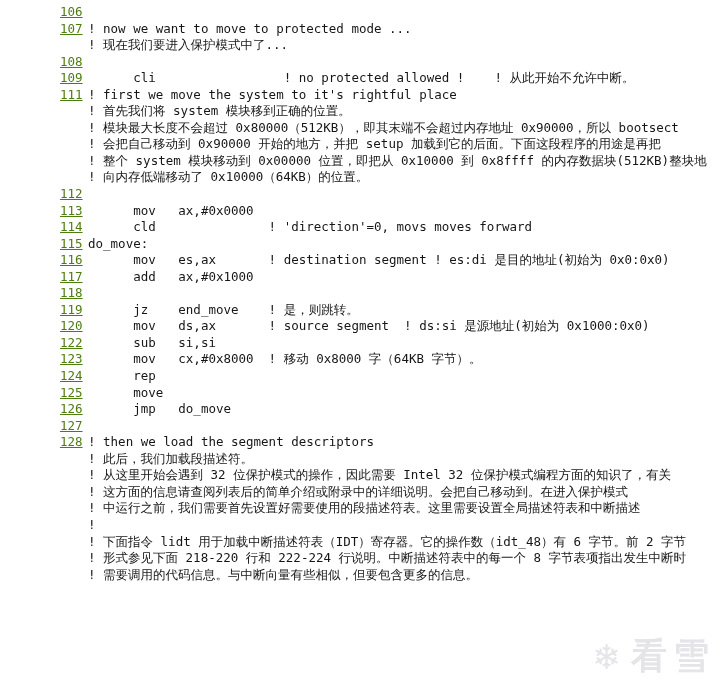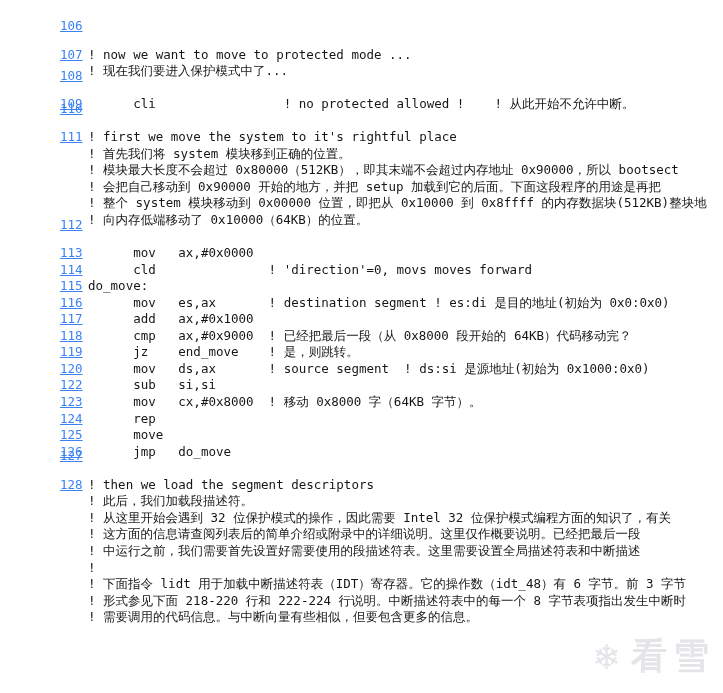--- a/index.html
+++ b/index.html
@@ -26,28 +26,27 @@
     line-height: 16.55px;
     white-space: pre;
     display: flex;
     align-items: baseline;
   }
   .num {
     flex: none;
     display: inline-block;
     margin-left: 60px;
     width: 28px;
-    color: #3b82f6;
+    color: #4d7c0f;
     text-decoration: underline;
     cursor: pointer;
   }
   .txt {
     white-space: pre;
     flex: none;
-    margin-top: 26px;
   }
   .watermark {
     position: absolute;
     right: 8px;
     bottom: 12px;
     z-index: 0;
     color: #e4e4e9;
     font-family: "DejaVu Sans", sans-serif;
     font-size: 36px;
     font-weight: bold;
@@ -85,24 +84,20 @@
   <div class="line">
     <a class="num">108</a>
     <span class="txt"></span>
   </div>
 
   <div class="line">
     <a class="num">109</a>
     <span class="txt">      cli                 ! no protected allowed !    ! 从此开始不允许中断。</span>
   </div>
 
-  <div class="line">
-    <a class="num">110</a>
-    <span class="txt"></span>
-  </div>
 
   <div class="line">
     <a class="num">111</a>
     <span class="txt">! first we move the system to it's rightful place</span>
   </div>
 
   <div class="line">
     <a class="num"></a>
     <span class="txt">! 首先我们将 system 模块移到正确的位置。</span>
   </div>
@@ -153,21 +148,20 @@
     <span class="txt">      mov   es,ax       ! destination segment ! es:di 是目的地址(初始为 0x0:0x0)</span>
   </div>
 
   <div class="line">
     <a class="num">117</a>
     <span class="txt">      add   ax,#0x1000</span>
   </div>
 
   <div class="line">
     <a class="num">118</a>
-    <span class="txt">      cmp   ax,#0x9000  ! 已经把最后一段（从 0x8000 段开始的 64KB）代码移动完？</span>
   </div>
 
   <div class="line">
     <a class="num">119</a>
     <span class="txt">      jz    end_move    ! 是，则跳转。</span>
   </div>
 
   <div class="line">
     <a class="num">120</a>
     <span class="txt">      mov   ds,ax       ! source segment  ! ds:si 是源地址(初始为 0x1000:0x0)</span>
@@ -214,37 +208,37 @@
     <span class="txt">! 此后，我们加载段描述符。</span>
   </div>
 
   <div class="line">
     <a class="num"></a>
     <span class="txt">! 从这里开始会遇到 32 位保护模式的操作，因此需要 Intel 32 位保护模式编程方面的知识了，有关</span>
   </div>
 
   <div class="line">
     <a class="num"></a>
-    <span class="txt">! 这方面的信息请查阅列表后的简单介绍或附录中的详细说明。这里仅作概要说明。已经把最后一段</span>
+    <span class="txt">! 这方面的信息请查阅列表后的简单介绍或附录中的详细说明。会把自己移动到。在进入保护模式</span>
   </div>
 
   <div class="line">
     <a class="num"></a>
     <span class="txt">! 中运行之前，我们需要首先设置好需要使用的段描述符表。这里需要设置全局描述符表和中断描述</span>
   </div>
 
 
   <div class="line">
     <a class="num"></a>
     <span class="txt">!</span>
   </div>
 
   <div class="line">
     <a class="num"></a>
-    <span class="txt">! 下面指令 lidt 用于加载中断描述符表（IDT）寄存器。它的操作数（idt_48）有 6 字节。前 3 字节</span>
+    <span class="txt">! 下面指令 lidt 用于加载中断描述符表（IDT）寄存器。它的操作数（idt_48）有 6 字节。前 2 字节</span>
   </div>
 
 
   <div class="line">
     <a class="num"></a>
     <span class="txt">! 形式参见下面 218-220 行和 222-224 行说明。中断描述符表中的每一个 8 字节表项指出发生中断时</span>
   </div>
 
   <div class="line">
     <a class="num"></a>

